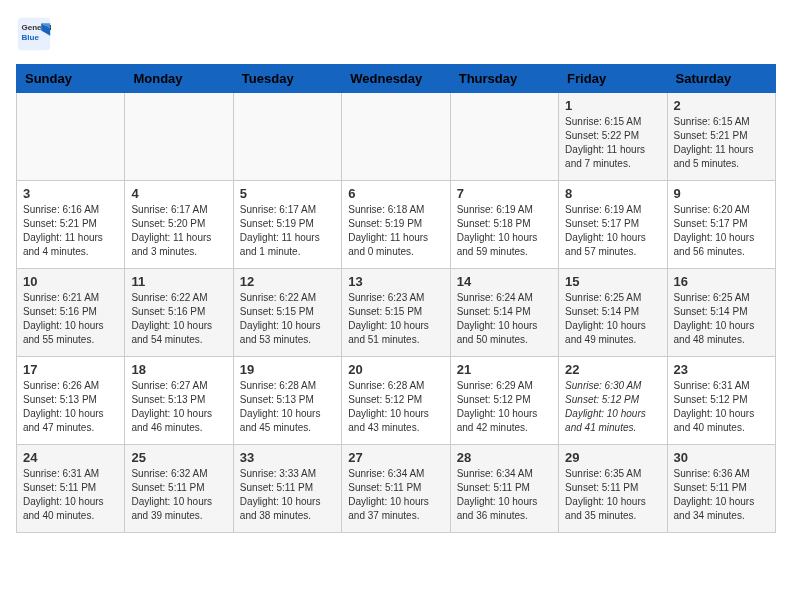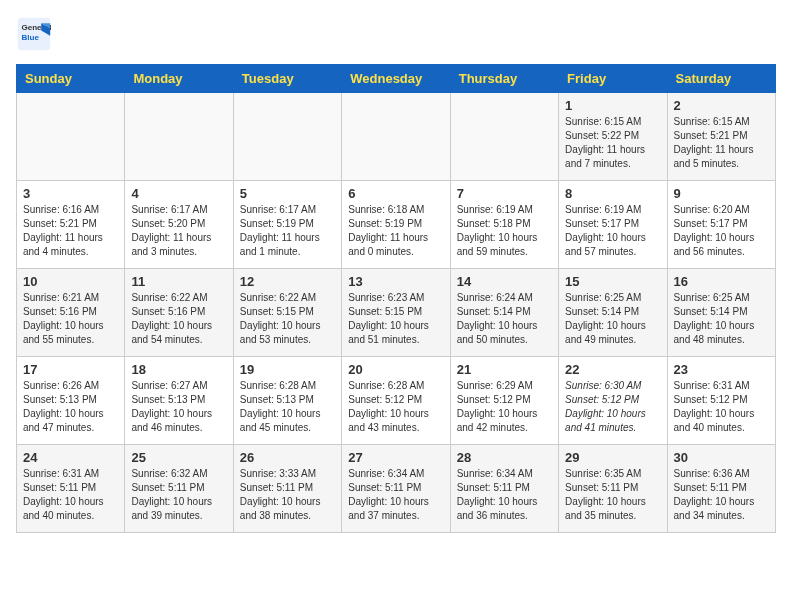--- a/index.html
+++ b/index.html
@@ -37,21 +37,21 @@
       font-size: 16px;
       color: #555;
     }
     .calendar {
       width: 100%;
       border-collapse: collapse;
       table-layout: fixed;
     }
     .calendar th {
       background: #1565c0;
-      color: #fde047;
+      color: #000000;
       text-align: left;
       padding: 6px 8px;
       font-size: 13px;
       border: 1px solid #1565c0;
       margin-left: 39px;
     }
     .calendar td {
       border: 1px solid #ccc;
       vertical-align: top;
       padding: 5px 6px;
@@ -299,21 +299,21 @@
 and 40 minutes.</div>
         </td>
         <td>
           <span class="day-num">25</span>
           <div class="day-info" style="white-space: pre-line;">Sunrise: 6:32 AM
 Sunset: 5:11 PM
 Daylight: 10 hours
 and 39 minutes.</div>
         </td>
         <td>
-          <span class="day-num">26</span>
+          <span class="day-num">33</span>
           <div class="day-info" style="white-space: pre-line;">Sunrise: 3:33 AM
 Sunset: 5:11 PM
 Daylight: 10 hours
 and 38 minutes.</div>
         </td>
         <td>
           <span class="day-num">27</span>
           <div class="day-info" style="white-space: pre-line;">Sunrise: 6:34 AM
 Sunset: 5:11 PM
 Daylight: 10 hours

